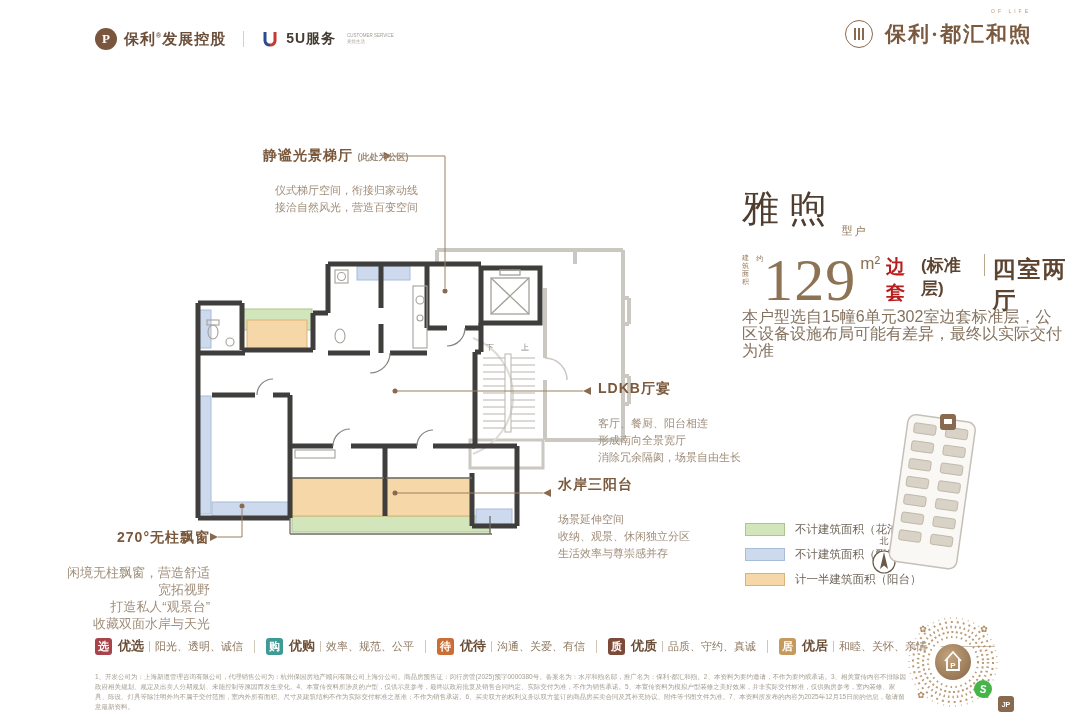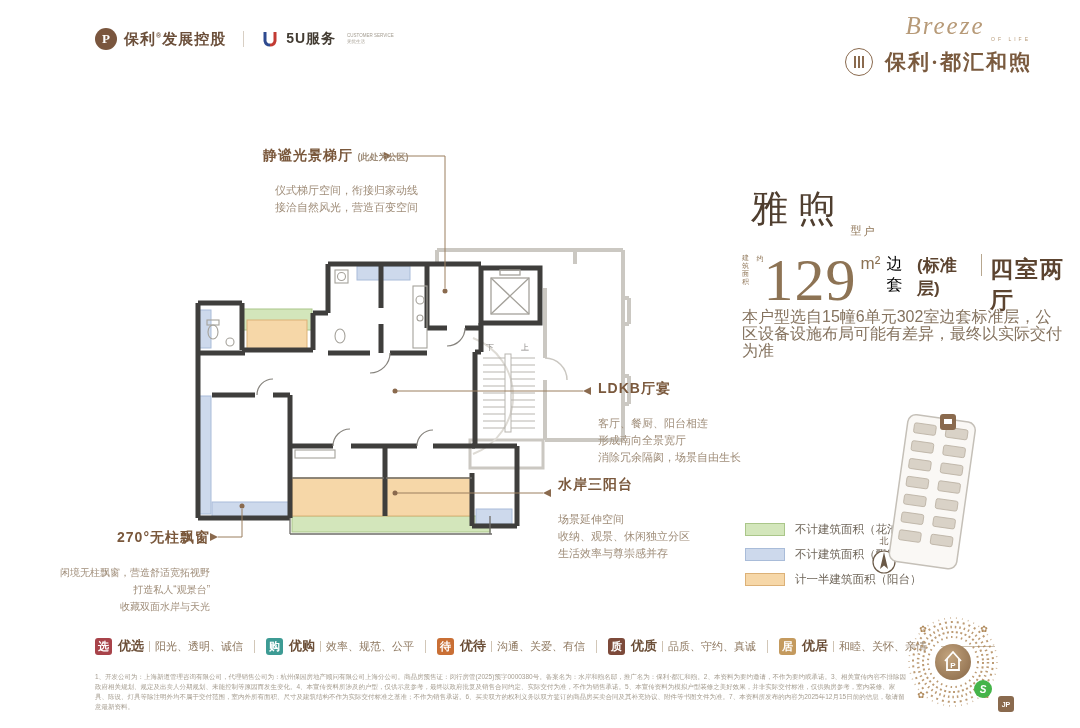--- a/index.html
+++ b/index.html
@@ -21,50 +21,50 @@
   .breeze-sub{font-size:5px;letter-spacing:3px;color:#b79a78;text-align:right;margin:-4px 14px 0 0;}
   .brand-row{display:flex;align-items:center;gap:12px;margin-top:6px;}
   .brand-seal{width:26px;height:26px;border:1.4px solid #8a6a4e;border-radius:50%;
               display:flex;align-items:center;justify-content:center;gap:2px;}
   .brand-seal i{display:block;width:2px;height:12px;background:#8a6a4e;}
   .brand-name{font-family:"Liberation Serif",serif;font-size:21px;font-weight:bold;
               color:#7a5a3e;letter-spacing:2px;white-space:nowrap;}
   
   .unit-title{left:742px;top:166px;display:flex;align-items:center;}
   .series{font-family:Liberation Mono, monospace;font-size:37px;color:#4f3e2f;
-          letter-spacing:10px;padding-top:18px;margin-left:9px;}
+          letter-spacing:10px;padding-top:18px;}
   .dcode{position:relative;font-family:"Liberation Serif",serif;font-style:italic;
          font-size:88px;line-height:88px;color:#8d7354;padding:0 4px 0 14px;}
   .d-ellipse{position:absolute;left:-6px;top:12px;width:96px;height:64px;
              border:1.4px solid #8d7354;border-radius:50%;transform:rotate(-18deg);}
   .htype{display:flex;flex-direction:column;font-size:11px;color:#8d7354;
          letter-spacing:2px;padding:34px 0 0 4px;line-height:13px;writing-mode:vertical-rl;}
   
   .unit-area{left:742px;top:254px;display:flex;align-items:flex-start;}
   .area-pre{display:flex;flex-direction:column;font-size:7px;color:#8d7354;
             line-height:8px;padding:0 2px 8px 0;}
   .area-approx{font-size:7px;color:#8d7354;padding-bottom:26px;}
   .area-num{font-family:"Liberation Serif",serif;font-size:60px;line-height:52px;
             color:#8d7354;letter-spacing:1px;}
   .area-unit{font-size:17px;color:#8d7354;padding:0 6px 4px 4px;}
-  .area-desc{font-size:16px;font-weight:normal;color:#000000;padding-bottom:3px;letter-spacing:1px;}
+  .area-desc{font-size:19px;font-weight:bold;color:#b91c1c;padding-bottom:3px;letter-spacing:1px;}
   .area-desc2{font-size:17px;font-weight:bold;color:#5c4430;padding-bottom:4px;}
   .area-sep{width:1px;height:22px;background:#b7a78f;margin:0 8px 6px 8px;}
   .rooms{font-size:23px;font-weight:bold;color:#5c4430;padding-bottom:3px;letter-spacing:2px;}
   .unit-note{left:742px;top:308px;width:320px;font-size:16px;line-height:17px;color:#85735f;}
   
   .ann-title{font-size:14px;font-weight:bold;color:#7a583c;letter-spacing:1px;}
   .ann-suffix{font-size:9px;color:#9d8b77;font-weight:bold;}
   .ann-body{font-size:11px;line-height:17px;color:#a08e7a;margin-top:17px;}
   .ann-lobby{left:263px;top:146px;}
   .ann-lobby .ann-body{margin-left:12px;}
   .ann-ldkb{left:598px;top:380px;}
   .ann-balcony{left:558px;top:476px;}
   .ann-window{left:58px;top:529px;width:152px;text-align:right;}
-  .ann-window .ann-body{font-size:10px;}
+  .ann-window .ann-body{font-size:13px;}
   
   .legend{left:745px;top:522px;}
   .lg-row{display:flex;align-items:center;margin-bottom:10px;}
   .sw{width:38px;height:11px;margin-right:10px;border:1px solid;}
   .sw-green{background:#d3e6bb;border-color:#aac689;}
   .sw-blue{background:#cdd9ec;border-color:#a9bcd9;}
   .sw-orange{background:#f6d7a8;border-color:#dcb177;}
   .lg-label{font-size:11.5px;color:#6f665a;}
   
   .badges{left:95px;top:637px;width:900px;display:flex;align-items:center;}
@@ -96,21 +96,20 @@
     <path d="M14,2 V11 A5,5 0 0 1 9,15" stroke="#c23b33" stroke-width="3" fill="none"></path>
   </svg>
   <div class="u5-name">5U服务</div>
   <div class="u5-sub">
     <div>CUSTOMER SERVICE</div>
     <div>无忧生活</div>
   </div>
 </div>
 
 <div class="abs brand-right">
-  <div class="breeze">Breeze</div>
   <div class="breeze-sub">OF LIFE</div>
   <div class="brand-row">
     <div class="brand-seal">
         <i></i>
         <i></i>
         <i></i>
       </div>
     <div class="brand-name">保利·都汇和煦</div>
   </div>
 </div>

